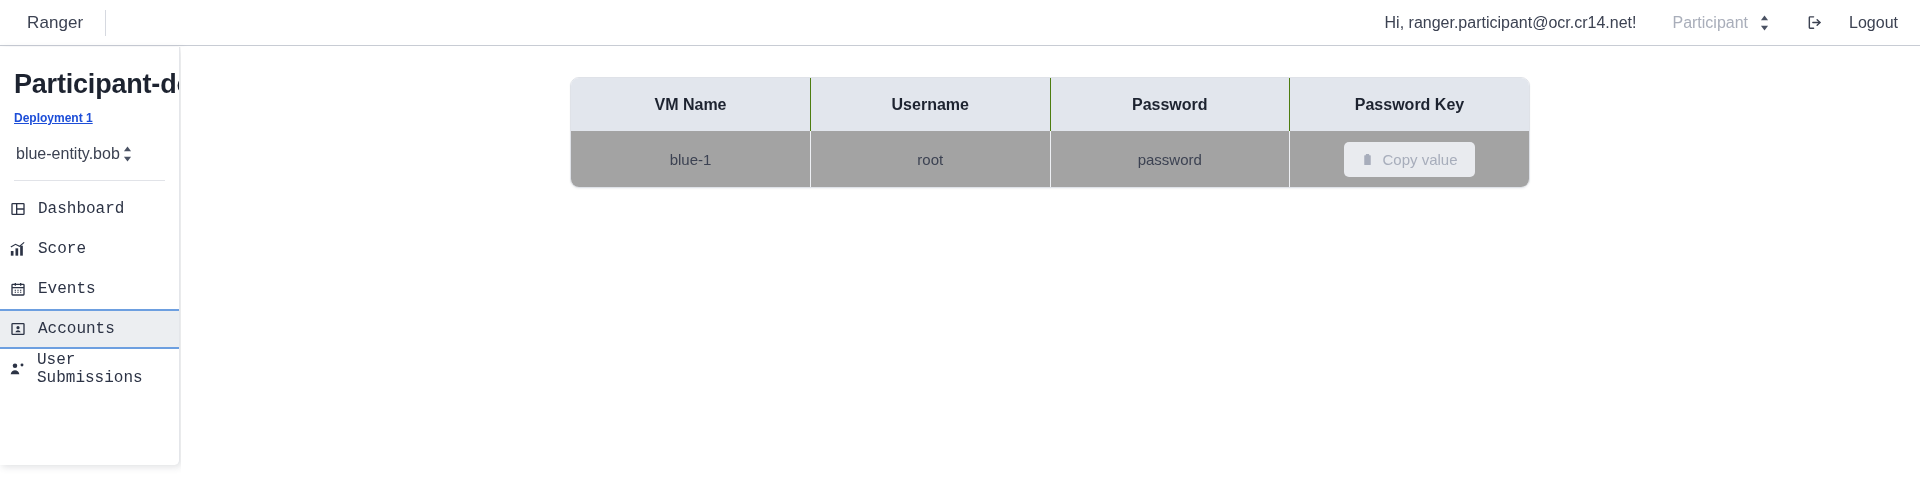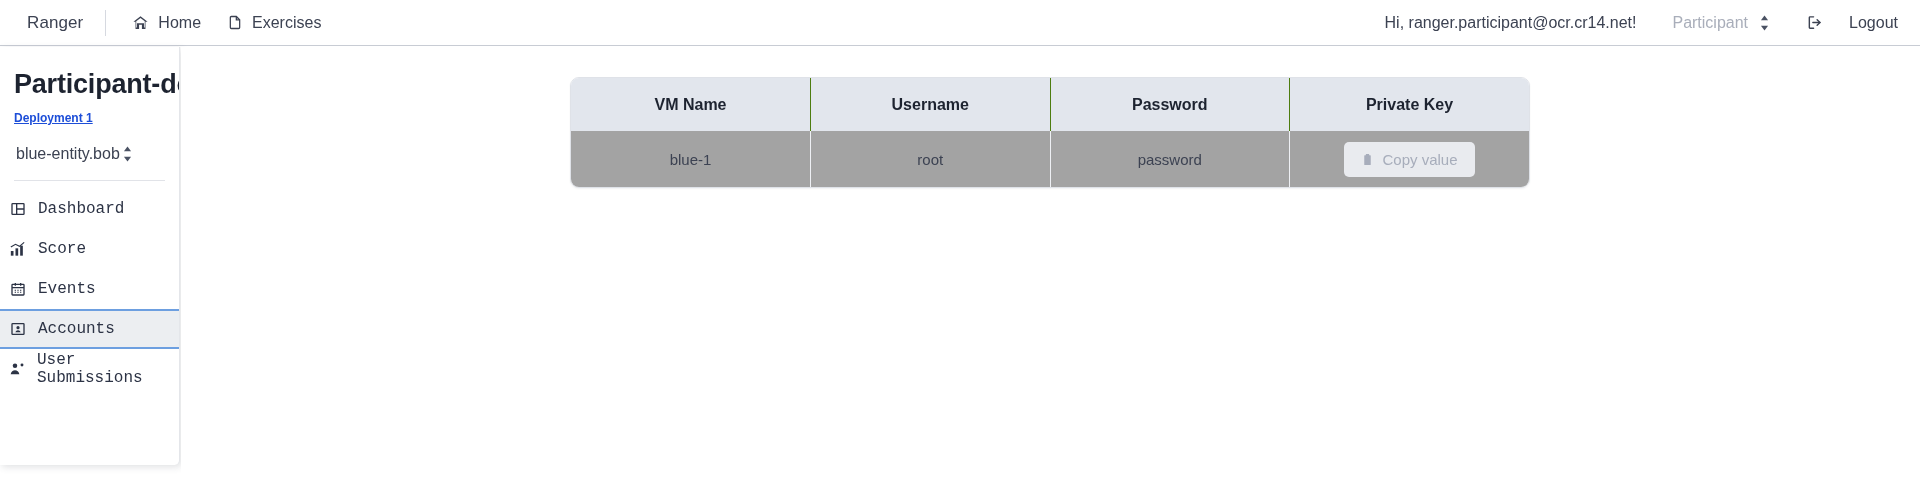--- a/index.html
+++ b/index.html
@@ -129,39 +129,20 @@
     padding: 9px 17px; cursor: not-allowed;
   }
 </style>
 </head>
 <body>
 
 <div class="navbar">
   <div class="brand">Ranger</div>
   <div class="nav-sep"></div>
 
-  <div class="nav-links">
-    <a class="nav-link">
-      <span class="icon">
-        <svg width="17" height="17" viewBox="0 0 24 24" fill="#3c4252">
-          <path d="M12 3 2 11h3v10h5v-6h4v6h5V11h3L12 3zm0 2.6 6 4.8V19h-1v-6H7v6H6v-8.6l6-4.8z"></path>
-        </svg>
-      </span>
-      <span>Home</span>
-    </a>
-    <a class="nav-link">
-      <span class="icon">
-        <svg width="16" height="17" viewBox="0 0 24 24" fill="none" stroke="#3c4252" stroke-width="1.9">
-          <path d="M14 3H6.5A1.5 1.5 0 0 0 5 4.5v15A1.5 1.5 0 0 0 6.5 21h11a1.5 1.5 0 0 0 1.5-1.5V8l-5-5z"></path>
-          <path d="M14 3v5h5"></path>
-        </svg>
-      </span>
-      <span>Exercises</span>
-    </a>
-  </div>
 
   <div class="nav-right">
     <div class="greeting">Hi, ranger.participant@ocr.cr14.net!</div>
 
     <div class="role-select">
       <span>Participant</span>
       <span class="icon">
         <svg width="11" height="16" viewBox="0 0 12 18" fill="#4a5263">
           <path d="M6 0.5 10 6H2L6 0.5z"></path>
           <path d="M6 17.5 2 12h8L6 17.5z"></path>
@@ -259,21 +240,21 @@
 </div>
 
 <div class="main">
   <div class="table-card">
     <table>
       <thead>
         <tr>
           <th style="width:25%">VM Name</th>
           <th style="width:25%">Username</th>
           <th style="width:25%">Password</th>
-          <th style="width:25%">Private Key</th>
+          <th style="width:25%">Password Key</th>
         </tr>
       </thead>
       <tbody>
         <tr>
           <td>blue-1</td>
           <td>root</td>
           <td>password</td>
           <td>
             <button class="copy-btn" disabled="">
               <span class="icon">

